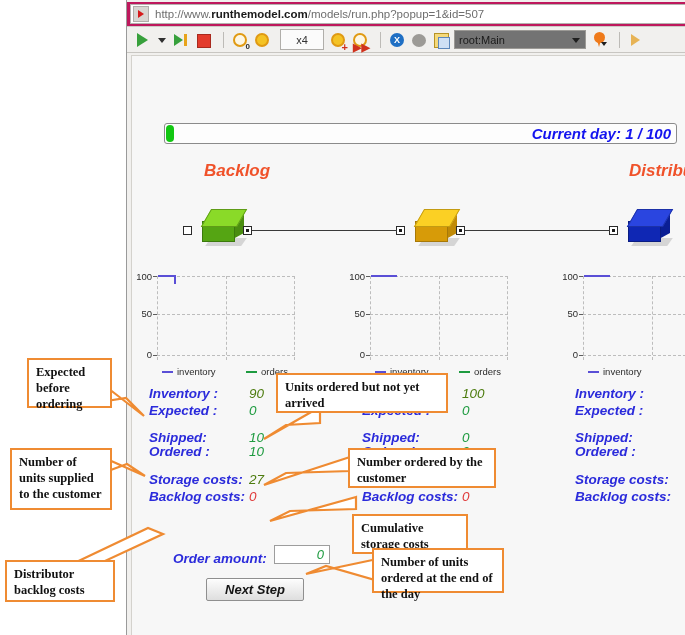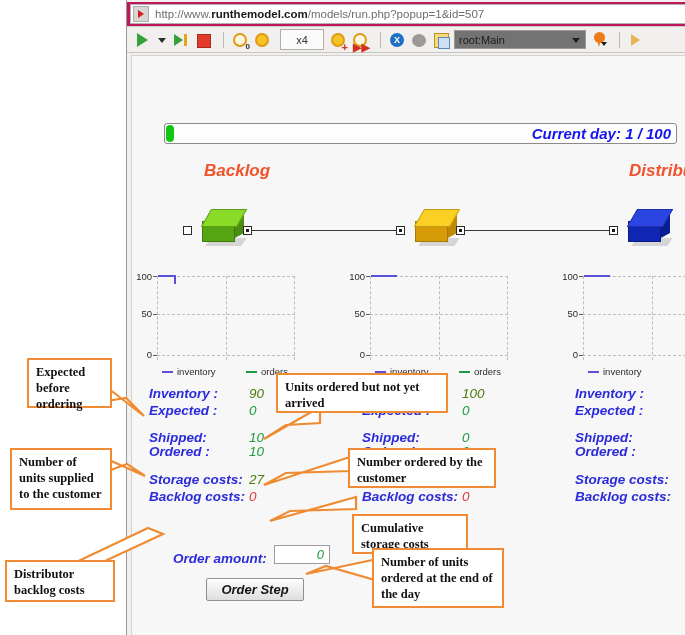--- a/index.html
+++ b/index.html
@@ -474,21 +474,21 @@
       <div class="stat-lbl" style="left:443px;top:0px;">Inventory :</div>
       <div class="stat-lbl" style="left:443px;top:17px;">Expected :</div>
       <div class="stat-lbl" style="left:443px;top:44px;">Shipped:</div>
       <div class="stat-lbl" style="left:443px;top:58px;">Ordered :</div>
       <div class="stat-lbl" style="left:443px;top:86px;">Storage costs:</div>
       <div class="stat-lbl" style="left:443px;top:103px;">Backlog costs:</div>
     </div>
 
     <div class="order-label">Order amount:</div>
     <div class="order-input">0</div>
-    <div class="next-btn">Order Step</div>
+    <div class="next-btn">Next Step</div>
 
   </div>
 </div>
 
 <div class="leader" style="left:100px;top:378px;width:80px;height:45px;">
   <svg width="80" height="45" viewBox="0 0 80 45">
     <polygon points="0,4 44,38 26,20 0,24" fill="#ffffff" stroke="#ef8b32" stroke-width="2.2"></polygon>
   </svg>
 </div>
 <div class="callout" style="left:27px;top:358px;width:85px;height:50px;">
@@ -538,15 +538,15 @@
 </div>
 <div class="callout" style="left:352px;top:498px;width:116px;height:40px;margin-top:16px;">
   <span>Cumulative storage costs</span>
 </div>
 
 <div class="leader" style="left:304px;top:556px;width:80px;height:34px;">
   <svg width="80" height="34" viewBox="0 0 80 34">
     <polygon points="78,2 2,18 22,10 78,26" fill="#ffffff" stroke="#ef8b32" stroke-width="2.2"></polygon>
   </svg>
 </div>
-<div class="callout" style="left:372px;top:548px;width:132px;height:60px;">
+<div class="callout" style="left:372px;top:548px;width:132px;height:45px;">
   <span>Number of units ordered at the end of the day</span>
 </div>
 
 </body></html>

